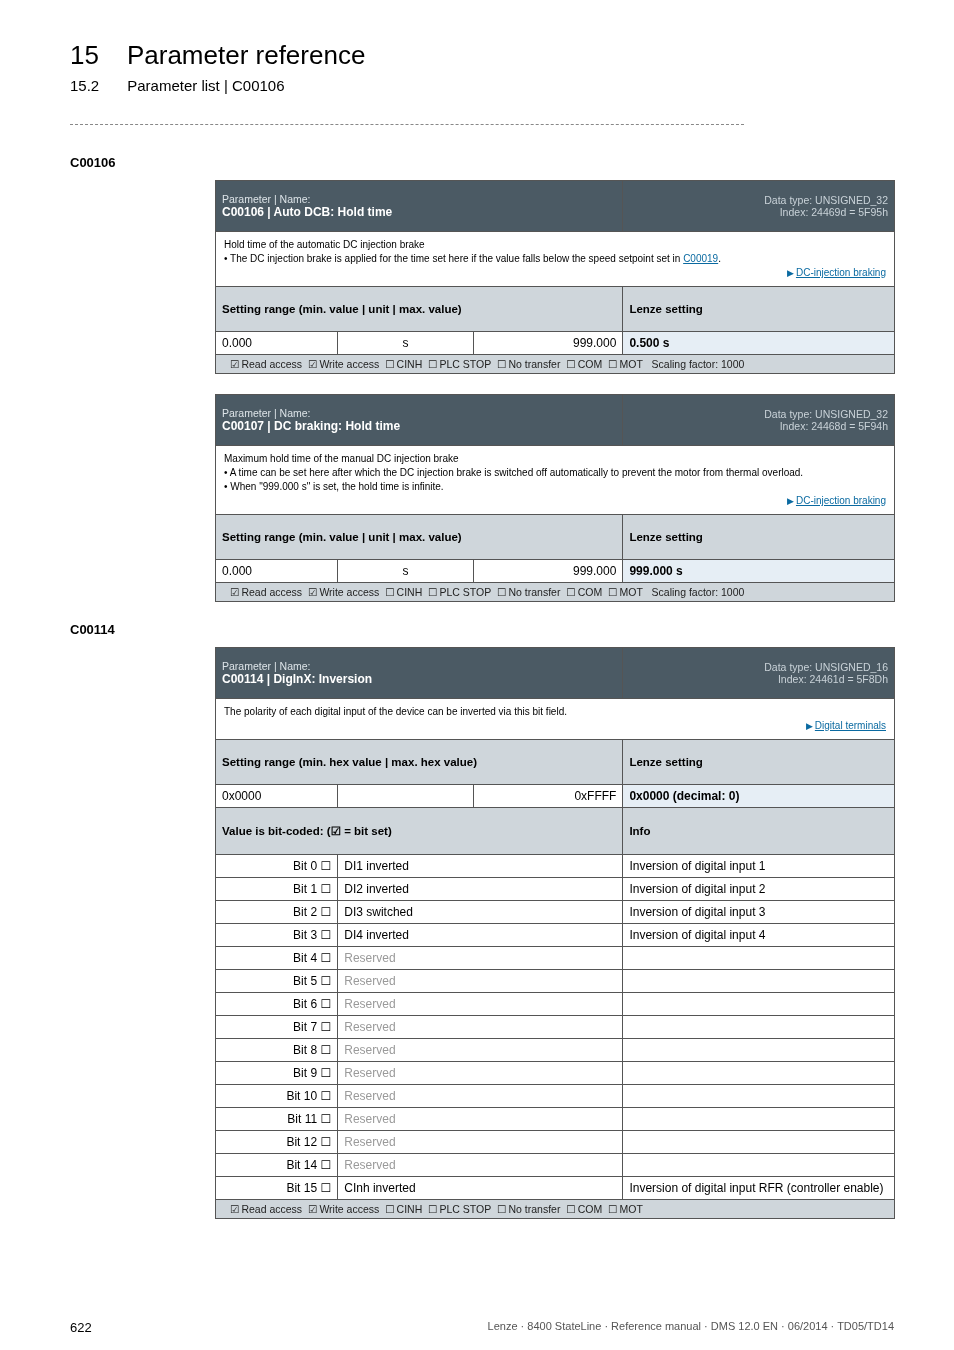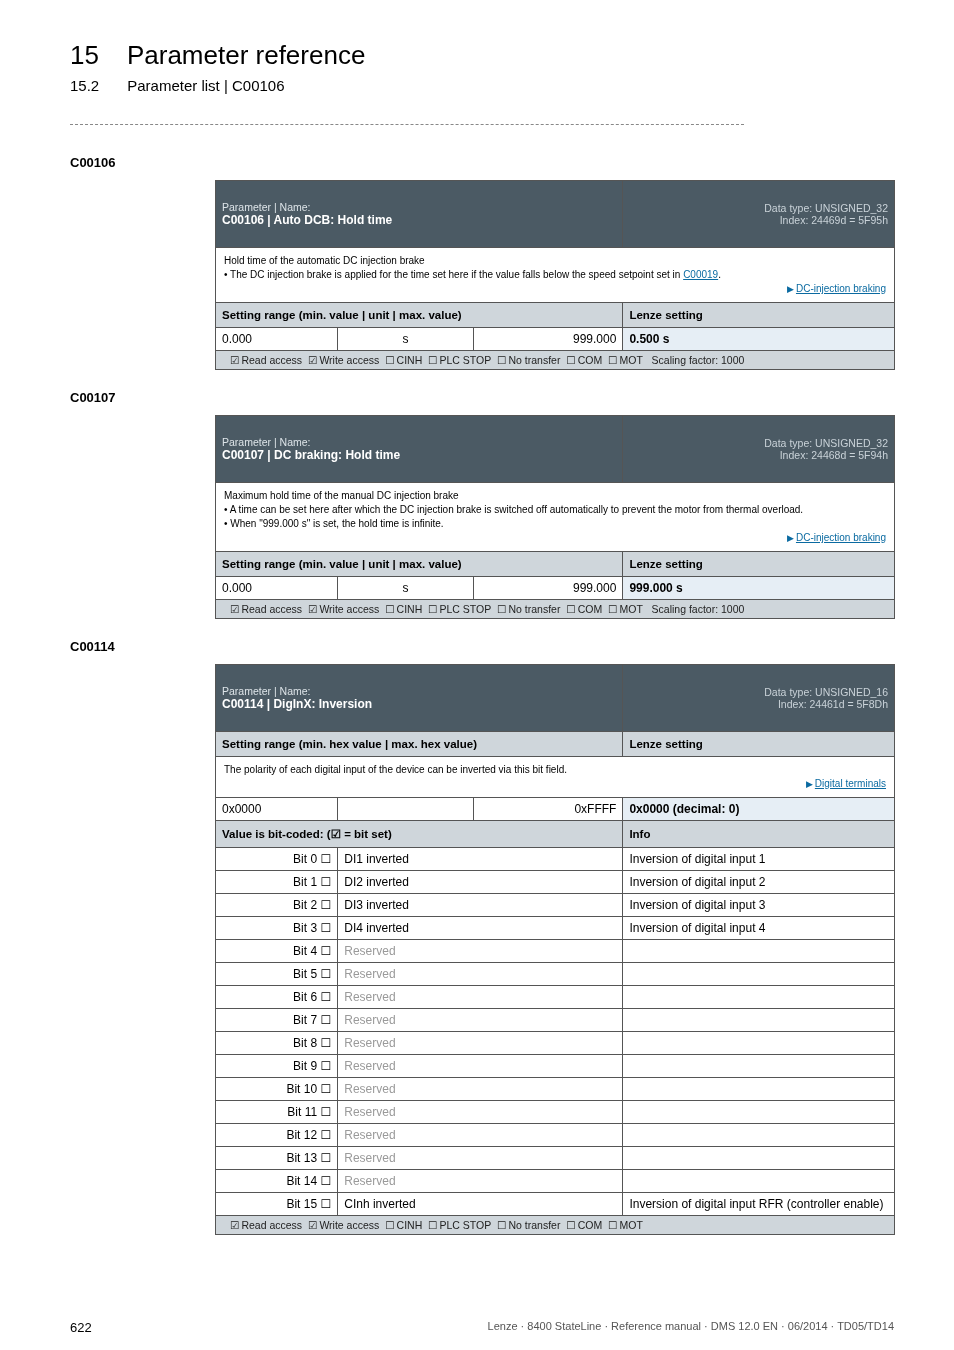--- a/index.html
+++ b/index.html
@@ -62,21 +62,21 @@
     border: 1px solid #555;
     border-collapse: collapse;
   }
   .param-box td, .param-box th {
     border: 1px solid #555;
   }
   .hdr-cell {
     background: #4b5a64;
     color: #ffffff;
     font-size: 11.5px;
-    padding: 20px 6px;
+    padding: 12px 6px;
   }
   .hdr-name-label {
     font-size: 10.5px;
     color: #dde4e8;
   }
   .hdr-title {
     font-weight: bold;
     font-size: 12px;
     color: #ffffff;
   }
@@ -100,21 +100,21 @@
     font-size: 9px;
     color: #0a6aa1;
     text-decoration: none;
     display: inline-block;
     margin-right: 2px;
   }
   .setting-hdr {
     background: #cfd6db;
     font-size: 11.5px;
     font-weight: bold;
-    padding: 6px 6px;
+    padding: 16px 6px;
   }
   .setting-cell {
     background: #ffffff;
     font-size: 12px;
     padding: 4px 6px;
   }
   .lenze-cell {
     background: #e6eef5;
     font-size: 12px;
     font-weight: bold;
@@ -226,21 +226,20 @@
           <span class="checkbox-off">COM</span>&nbsp;
           <span class="checkbox-off">MOT</span>&nbsp;&nbsp;
           <span>Scaling factor: 1000</span>
         </td>
       </tr>
     </tbody>
       </table>
   </div>
 
   <div class="section">
-    <div class="section-code">C00107</div>
     <table class="param-box">
       <tbody>
           <tr>
         <td class="hdr-cell" colspan="3">
           <div class="hdr-name-label">Parameter | Name:</div>
           <div class="hdr-title">C00107 | DC braking: Hold time</div>
         </td>
         <td class="hdr-cell hdr-dtype">
           <div>Data type: UNSIGNED_32</div>
           <div>Index: 24468d = 5F94h</div>
@@ -290,32 +289,32 @@
         <td class="hdr-cell" colspan="3">
           <div class="hdr-name-label">Parameter | Name:</div>
           <div class="hdr-title">C00114 | DigInX: Inversion</div>
         </td>
         <td class="hdr-cell hdr-dtype">
           <div>Data type: UNSIGNED_16</div>
           <div>Index: 24461d = 5F8Dh</div>
         </td>
       </tr>
       <tr>
-        <td class="setting-hdr" colspan="3">Setting range (min. hex value | max. hex value)</td>
-        <td class="setting-hdr">Lenze setting</td>
-      </tr>
-      <tr>
         <td class="desc-cell" colspan="4">
           <div>The polarity of each digital input of the device can be inverted via this bit field.</div>
           <div class="right">
             <a class="link link-arrow">Digital terminals</a>
           </div>
         </td>
       </tr>
       <tr>
+        <td class="setting-hdr" colspan="3">Setting range (min. hex value | max. hex value)</td>
+        <td class="setting-hdr">Lenze setting</td>
+      </tr>
+      <tr>
         <td class="setting-cell" style="width:18%">0x0000</td>
         <td class="setting-cell" style="width:20%;text-align:center"></td>
         <td class="setting-cell right" style="width:22%">0xFFFF</td>
         <td class="lenze-cell">0x0000  (decimal: 0)</td>
       </tr>
       <tr>
         <td class="setting-hdr" colspan="3">Value is bit-coded:  (☑ = bit set)</td>
         <td class="setting-hdr">Info</td>
       </tr>
       </tbody>
@@ -325,21 +324,21 @@
             <td class="setting-cell" colspan="2">DI1 inverted</td>
             <td class="setting-cell">Inversion of digital input 1</td>
           </tr>
           <tr>
             <td class="setting-cell right" style="width: 18%;">Bit 1 ☐</td>
             <td class="setting-cell" colspan="2">DI2 inverted</td>
             <td class="setting-cell">Inversion of digital input 2</td>
           </tr>
           <tr>
             <td class="setting-cell right" style="width: 18%;">Bit 2 ☐</td>
-            <td class="setting-cell" colspan="2">DI3 inverted</td>
+            <td class="setting-cell" colspan="2">DI3 switched</td>
             <td class="setting-cell">Inversion of digital input 3</td>
           </tr>
           <tr>
             <td class="setting-cell right" style="width: 18%;">Bit 3 ☐</td>
             <td class="setting-cell" colspan="2">DI4 inverted</td>
             <td class="setting-cell">Inversion of digital input 4</td>
           </tr>
           <tr>
             <td class="setting-cell right" style="width: 18%;">Bit 4 ☐</td>
             <td class="setting-cell reserved" colspan="2">Reserved</td>
@@ -375,25 +374,20 @@
             <td class="setting-cell reserved" colspan="2">Reserved</td>
             <td class="setting-cell"></td>
           </tr>
           <tr>
             <td class="setting-cell right" style="width: 18%;">Bit 11 ☐</td>
             <td class="setting-cell reserved" colspan="2">Reserved</td>
             <td class="setting-cell"></td>
           </tr>
           <tr>
             <td class="setting-cell right" style="width: 18%;">Bit 12 ☐</td>
-            <td class="setting-cell reserved" colspan="2">Reserved</td>
-            <td class="setting-cell"></td>
-          </tr>
-          <tr>
-            <td class="setting-cell right" style="width: 18%;">Bit 13 ☐</td>
             <td class="setting-cell reserved" colspan="2">Reserved</td>
             <td class="setting-cell"></td>
           </tr>
           <tr>
             <td class="setting-cell right" style="width: 18%;">Bit 14 ☐</td>
             <td class="setting-cell reserved" colspan="2">Reserved</td>
             <td class="setting-cell"></td>
           </tr>
           <tr>
             <td class="setting-cell right" style="width: 18%; margin-top: 24px;">Bit 15 ☐</td>

